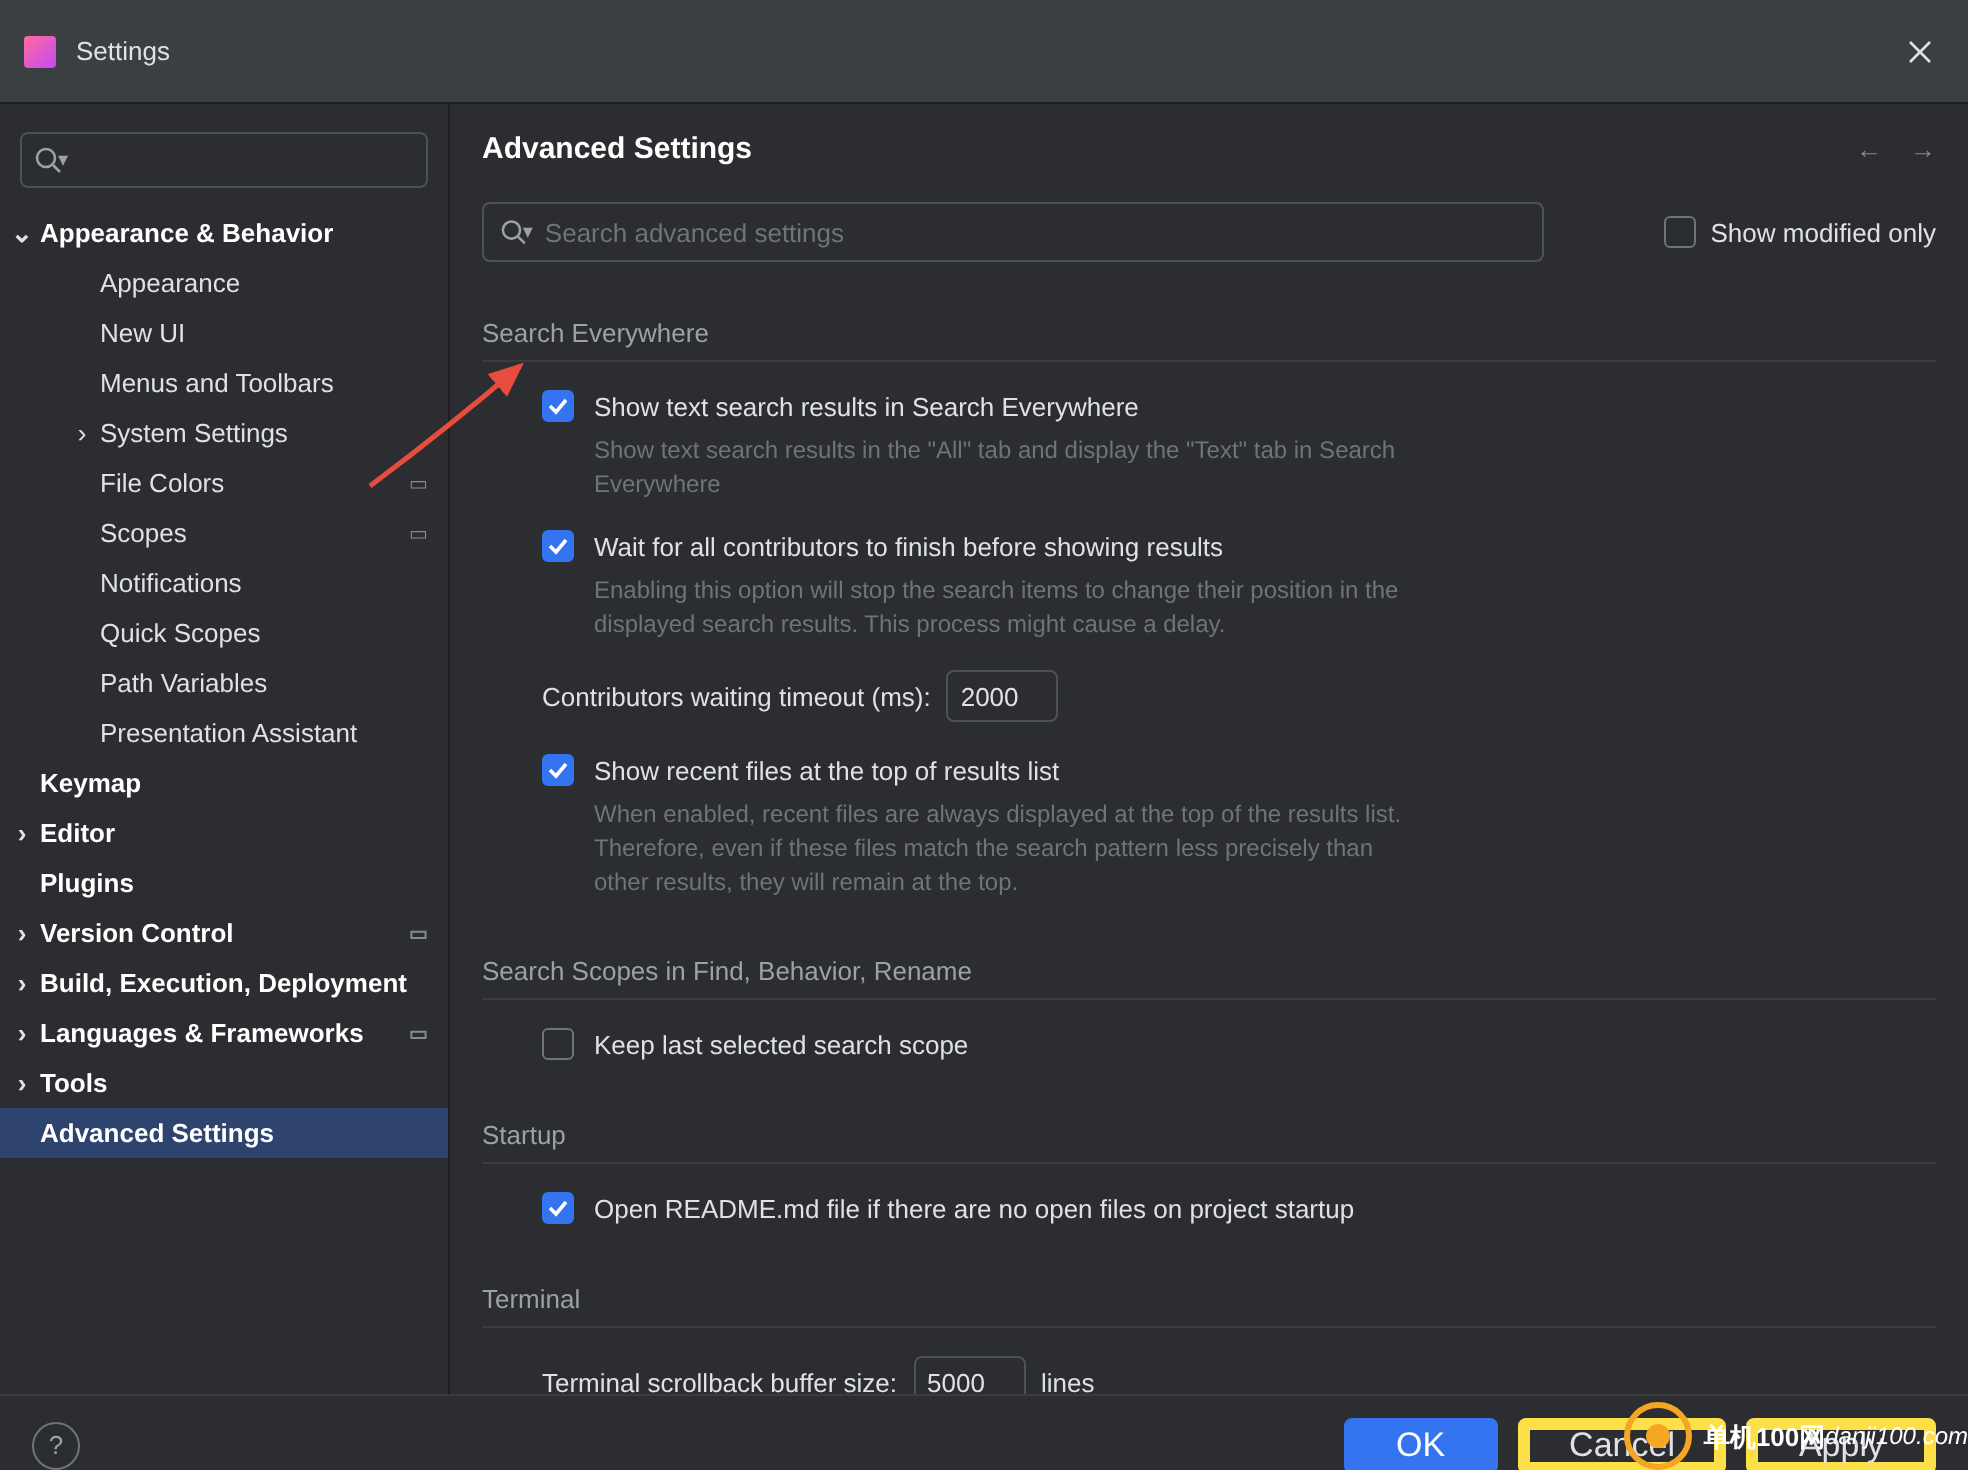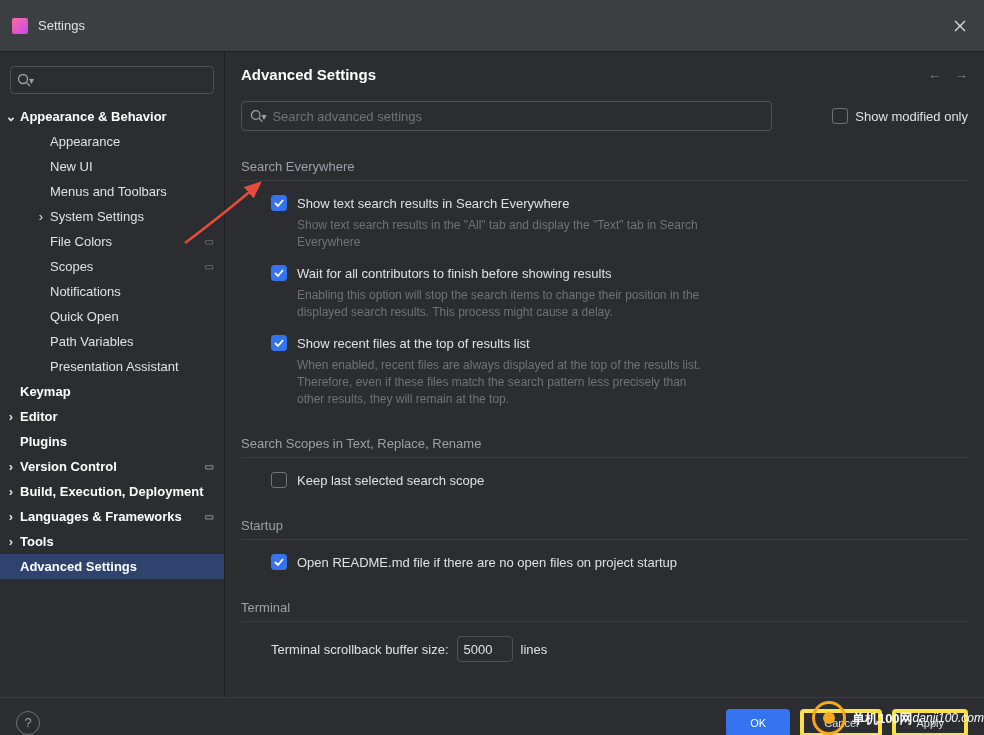--- a/index.html
+++ b/index.html
@@ -232,22 +232,22 @@
 }
 .footer-right {
   margin-left: auto;
   display: flex;
   gap: 10px;
 }
 .btn {
   height: 28px;
   padding: 0 20px;
   border-radius: 4px;
-  font-size: 11px;
-  border: 4px solid #fde047;
+  font-size: 17px;
+  border: 6px solid #fde047;
   background: #2b2d30;
   color: #dfe1e5;
   cursor: pointer;
   display: inline-flex;
   align-items: center;
   justify-content: center;
 }
 .btn.primary {
   background: #3574f0;
   border-color: #3574f0;
@@ -333,21 +333,21 @@
           <span class="tree-badge">▭</span>
         </div>
         <div class="tree-item l1">
           <span>Scopes</span>
           <span class="tree-badge">▭</span>
         </div>
         <div class="tree-item l1">
           <span>Notifications</span>
         </div>
         <div class="tree-item l1">
-          <span>Quick Open</span>
+          <span>Quick Scopes</span>
         </div>
         <div class="tree-item l1">
           <span>Path Variables</span>
         </div>
         <div class="tree-item l1">
           <span>Presentation Assistant</span>
         </div>
         <div class="tree-item l0">
           <span>Keymap</span>
         </div>
@@ -426,36 +426,40 @@
           <span class="checkbox-ui checked">
               <svg width="10" height="10" viewBox="0 0 10 10">
                 <path d="M1 5 L4 8 L9 2" stroke="#fff" stroke-width="1.8" fill="none"></path>
               </svg>
             </span>
           <span class="setting-label">Wait for all contributors to finish before showing results</span>
         </div>
         <div class="setting-desc">Enabling this option will stop the search items to change their position in the displayed search results. This process might cause a delay.</div>
       </div>
 
+      <div class="inline-input">
+        <label>Contributors waiting timeout (ms):</label>
+        <input class="num-input" value="2000" style="">
+      </div>
 
       <div class="setting-row">
         <div class="setting-label-row">
           <span class="checkbox-ui checked">
               <svg width="10" height="10" viewBox="0 0 10 10">
                 <path d="M1 5 L4 8 L9 2" stroke="#fff" stroke-width="1.8" fill="none"></path>
               </svg>
             </span>
           <span class="setting-label">Show recent files at the top of results list</span>
         </div>
         <div class="setting-desc">When enabled, recent files are always displayed at the top of the results list. Therefore, even if these files match the search pattern less precisely than other results, they will remain at the top.</div>
       </div>
     </div>
 
     <div class="section">
-      <div class="section-title">Search Scopes in Text, Replace, Rename</div>
+      <div class="section-title">Search Scopes in Find, Behavior, Rename</div>
       <div class="setting-row">
         <div class="setting-label-row">
           <span class="checkbox-ui"></span>
           <span class="setting-label">Keep last selected search scope</span>
         </div>
       </div>
     </div>
 
     <div class="section">
       <div class="section-title">Startup</div>

